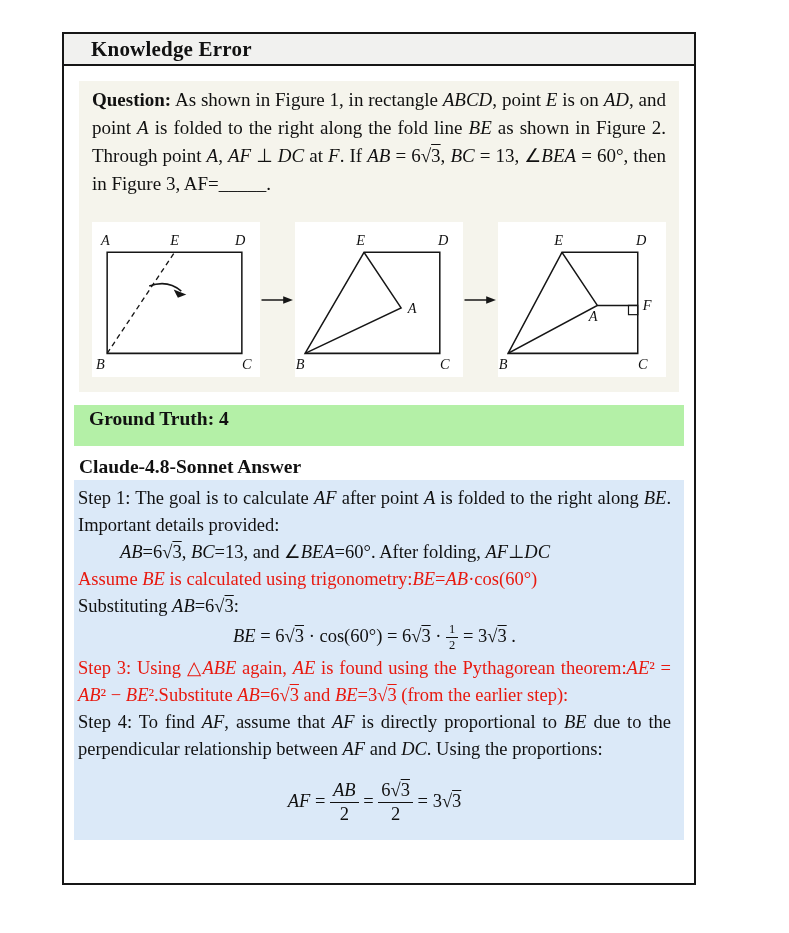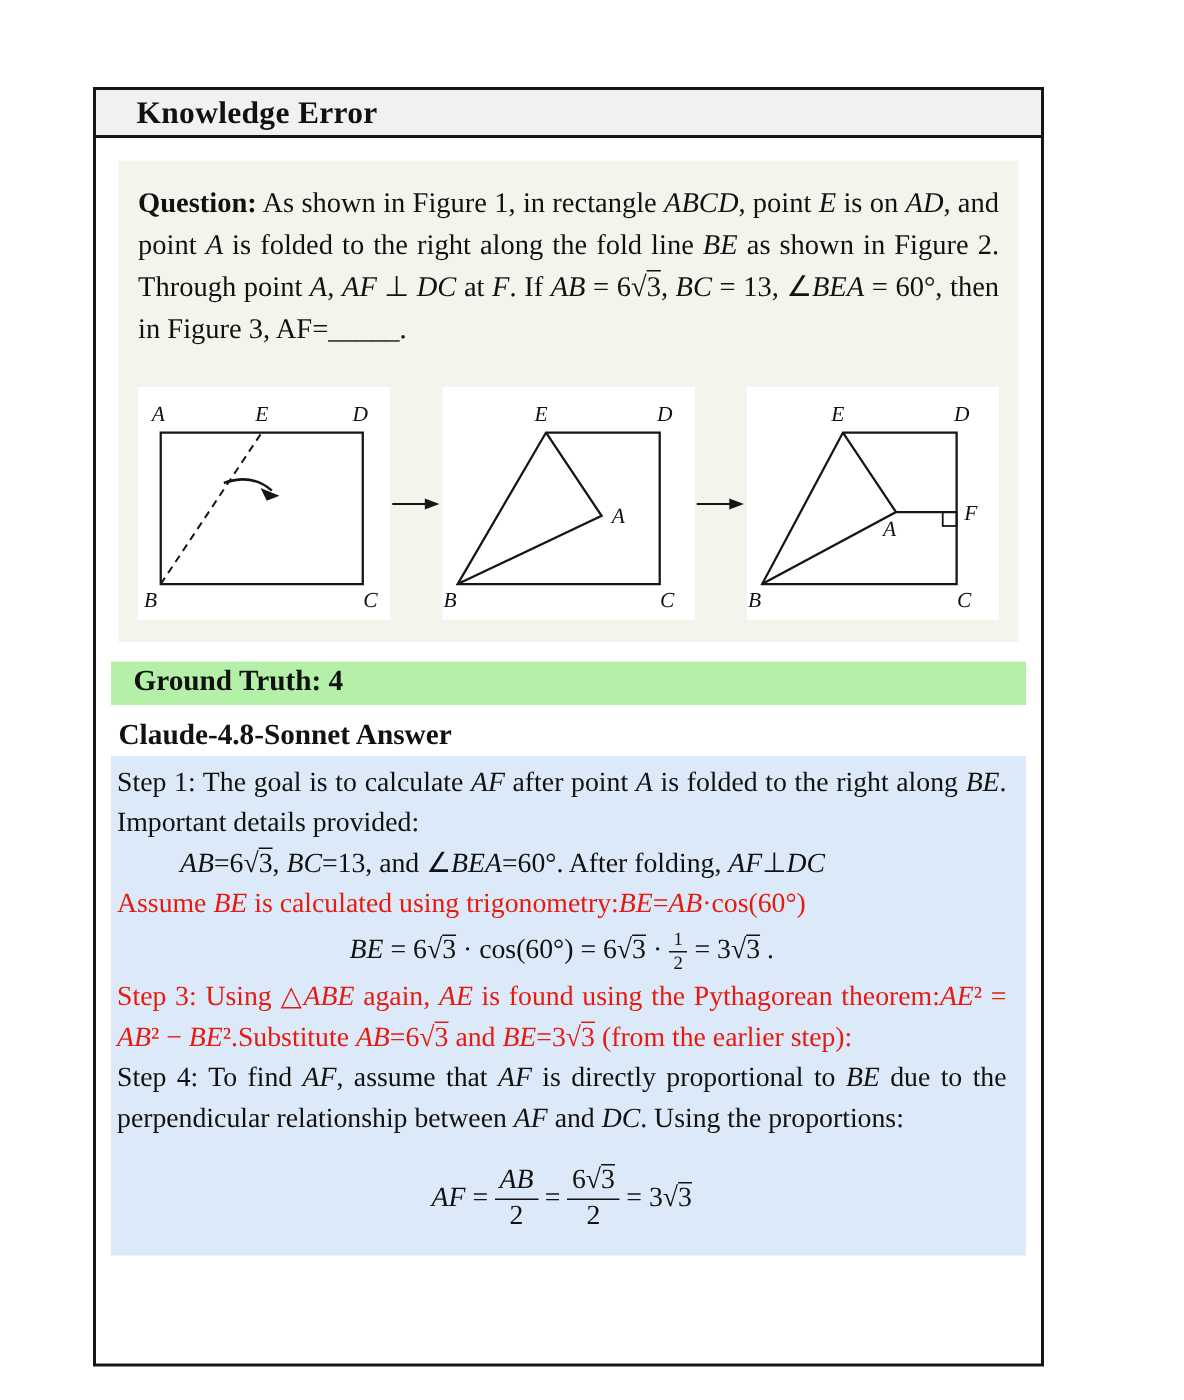--- a/index.html
+++ b/index.html
@@ -1,43 +1,43 @@
 <!DOCTYPE html>
 <html><head>
 <meta charset="utf-8">
 <style>
   html,body{margin:0;padding:0;}
   body{
     width:789px;height:933px;position:relative;background:#ffffff;
     font-family:"Liberation Serif", serif;color:#111;
   }
   .frame{
-    position:absolute;left:62px;top:58px;width:634px;height:853px;
+    position:absolute;left:62px;top:32px;width:634px;height:853px;
     border:2px solid #161616;background:#ffffff;box-sizing:border-box;
   }
   .header-bar{
     height:32px;background:#f1f1ef;border-bottom:2px solid #161616;
     display:flex;align-items:center;padding-left:27px;box-sizing:border-box;
   }
   .card-title{font-weight:bold;font-size:21px;letter-spacing:.2px;}
   .q-block{
-    margin:15px 15px 0 15px;background:#f5f4ec;padding:15px 13px 15px 13px;
+    margin:15px 15px 0 15px;background:#f5f4ec;padding:5px 13px 15px 13px;
   }
   .q-text{font-size:19px;line-height:28px;text-align:justify;margin:0;}
   .q-label{font-weight:bold;}
   .figs-row{
     display:flex;align-items:center;justify-content:space-between;
     margin-top:24px;
   }
   .fig{background:#ffffff;display:block;}
   .fig text{font-style:italic;font-size:17px;fill:#111;font-family:"Liberation Serif",serif;}
   .arrow-svg{display:block;}
   .gt-bar{
     margin:13px 10px 0 10px;background:#b4f0a7;
-    font-weight:bold;font-size:19.5px;padding:3px 0 4px 15px;
+    font-weight:bold;font-size:19.5px;padding:3px 0 16px 15px;
   }
   .ans-heading{
     margin:10px 0 2px 15px;font-weight:bold;font-size:19.5px;
   }
   .ans-block{
     margin:0 10px 12px 10px;background:#dbe9f8;
     padding:5px 13px 12px 4px;font-size:18.5px;line-height:27px;
   }
   .ans-block p{margin:0;}
   .red{color:#e8190f;}
@@ -127,20 +127,21 @@
     <span>Ground Truth:</span>
     <span>4</span>
   </div>
 
   <div class="ans-heading">Claude-4.8-Sonnet Answer</div>
 
   <div class="ans-block">
     <p class="just">Step 1: The goal is to calculate <i>AF</i> after point <i>A</i> is folded to the right along <i>BE</i>. Important details provided:</p>
     <p class="indent"><i>AB</i>=6√<span class="ovl">3</span>, <i>BC</i>=13, and ∠<i>BEA</i>=60°. After folding, <i>AF</i>⊥<i>DC</i></p>
     <p class="red">Assume <i>BE</i> is calculated using trigonometry:<i>BE</i>=<i>AB</i>·cos(60°)</p>
+    <p>Substituting <i>AB</i>=6√<span class="ovl">3</span>:</p>
 
     <div class="eq">
       <span><i>BE</i> = 6√<span class="ovl">3</span> · cos(60°) = 6√<span class="ovl">3</span> · </span><span class="frac small">
           <span class="num">1</span>
           <span class="den">2</span>
         </span><span> = 3√<span class="ovl">3</span> .</span>
     </div>
 
     <p class="red just">Step 3: Using △<i>ABE</i> again, <i>AE</i> is found using the Pythagorean theorem:<i>AE</i>² = <i>AB</i>² − <i>BE</i>².Substitute <i>AB</i>=6√<span class="ovl">3</span> and <i>BE</i>=3√<span class="ovl">3</span> (from the earlier step):</p>
 

